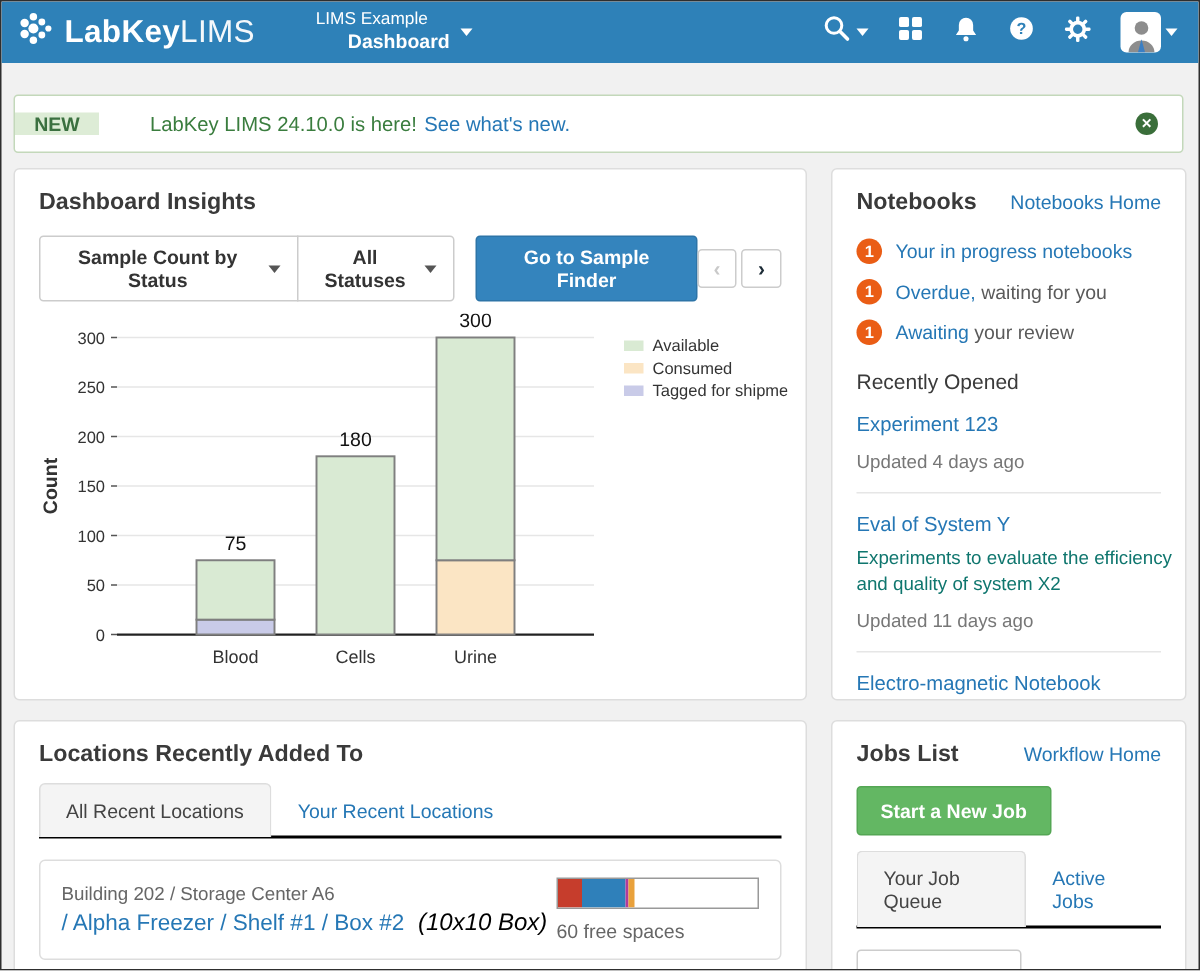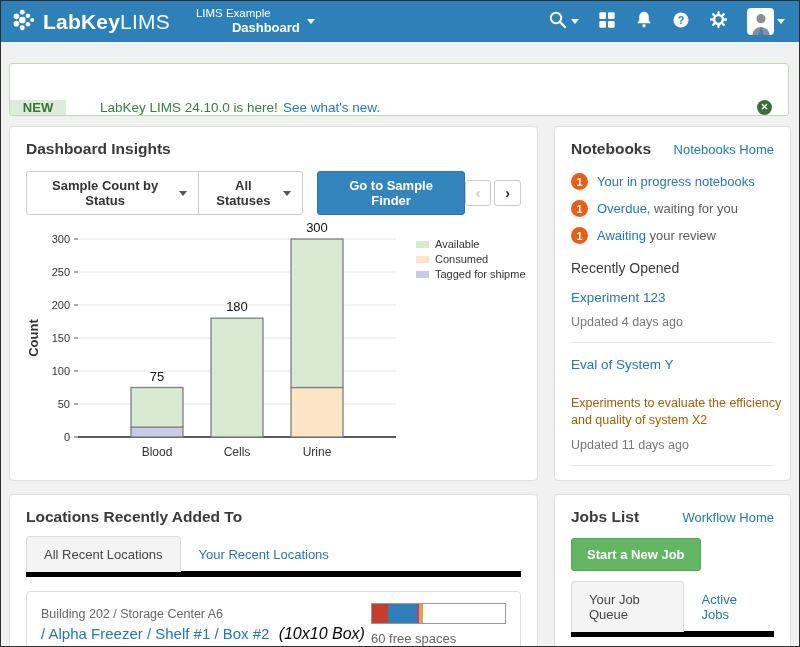--- a/index.html
+++ b/index.html
@@ -8,34 +8,34 @@
   .screen { width:800px; height:647px; border:1px solid #2e2e2e; overflow:hidden; background:#f1f1f1; }
 
   
   .topbar { height:41px; background:#2e81b8; display:flex; align-items:center; padding:0 14px 0 10px; }
   .brand { display:flex; align-items:center; gap:6px; cursor:pointer; }
   .brand-text { color:#fff; font-size:21px; letter-spacing:.2px; }
   .brand-text b { font-weight:700; }
   .brand-text span.light { font-weight:300; opacity:.95; }
   .project-menu { margin-left:26px; color:#fff; display:flex; align-items:center; gap:7px; cursor:pointer; }
   .project-lines { display:flex; flex-direction:column; line-height:1.15; }
-  .project-lines .l1 { font-size:11.5px; }
+  .project-lines .l1 { font-size:11.5px;text-align:center; }
   .project-lines .l2 { font-size:13px; font-weight:700;padding-left:36px; }
   .caret { width:0; height:0; border-left:4px solid transparent; border-right:4px solid transparent; border-top:5px solid #fff; display:inline-block; }
   .caret.dark { border-top-color:#555; }
   .topnav { margin-left:auto; display:flex; align-items:center; gap:19px; }
   .navicon { display:flex; align-items:center; gap:3px; cursor:pointer; }
   .avatar-box { width:27px; height:27px; background:#fff; border-radius:4px; overflow:hidden; display:flex; align-items:flex-end; justify-content:center; }
 
   
   .content { padding:21px 10px 0 8px; }
   .maingrid { display:grid; grid-template-columns:529px 237px; column-gap:16px; row-gap:13px; align-items:start; }
 
   
-  .banner { height:53px; background:#fff; border:1px solid #c3d8ba; border-radius:3px; display:flex; align-items:flex-end; margin-bottom:10px; overflow:hidden; }
+  .banner { height:39px; background:#fff; border:1px solid #c3d8ba; border-radius:3px; display:flex; align-items:center; margin-bottom:10px; overflow:hidden; }
   .banner-tag { width:56px; background:#ddecd6; color:#3b7040; font-weight:700; font-size:13px; display:flex; align-items:center; justify-content:center; }
   .banner-body { flex:1; display:flex; align-items:center; padding:0 16px 0 34px; font-size:13.5px; }
   .banner-msg { color:#3a7d3e; }
   .banner-link { color:#2577b5; text-decoration:none; margin-left:5px; cursor:pointer; }
   .banner-close { margin-left:auto; width:15px; height:15px; border-radius:50%; background:#3a6e3a; color:#fff; font-size:9px; line-height:15px; text-align:center; cursor:pointer; font-weight:700; }
 
   
   .panel { background:#fff; border:1px solid #ddd; border-radius:4px; overflow:hidden; }
   .panel-pad { padding:13px 16px; }
   .panel-title { font-size:15.5px; color:#3a3a3a; }
@@ -63,25 +63,25 @@
   .notebooks { height:355px; }
   .alerts { margin-top:15px; display:flex; flex-direction:column; gap:10px; }
   .alert-row { display:flex; align-items:center; gap:9px; font-size:13px; }
   .badge { min-width:17px; height:17px; border-radius:50%; background:#ea5d15; color:#fff; font-size:11px; font-weight:700; display:flex; align-items:center; justify-content:center; }
   .alert-link { color:#2577b5; text-decoration:none; cursor:pointer; }
   .alert-rest { color:#5a5a5a; }
   .recent-title { margin-top:16px; font-size:14px; color:#3a3a3a; font-weight:500; }
   .recent-item { padding:12px 0 13px; }
   .recent-item + .recent-item { border-top:1px solid #e6e6e6; }
   .recent-name { font-size:13.5px; color:#2577b5; text-decoration:none; cursor:pointer; display:inline-block; }
-  .recent-desc { font-size:12.5px; color:#a16207; line-height:1.35; margin-top:22px; width:215px; }
+  .recent-desc { font-size:12.5px; color:#0f766e; line-height:1.35; margin-top:5px; width:215px; }
   .recent-updated { font-size:12.5px; color:#777; margin-top:9px; }
 
   
-  .tabbar { display:flex; border-bottom:6px solid #000000; margin-top:10px; }
+  .tabbar { display:flex; border-bottom:2px solid #000000; margin-top:10px; }
   .tab { font-size:13px; padding:10px 17px; cursor:pointer; border:1px solid transparent; border-bottom:none; border-radius:4px 4px 0 0; margin-bottom:-1px; color:#2577b5; }
   .tab.active { background:#f4f4f4; border-color:#ddd; color:#444; }
 
   
   .locations { height:230px; }
   .loc-card { margin-top:14px; border:1px solid #ddd; border-radius:4px; padding:11px 14px; display:flex; align-items:center; justify-content:space-between; }
   .loc-path-top { font-size:12.5px; color:#666; }
   .loc-path-main { margin-top:4px; font-size:15px; }
   .loc-path-link { color:#2577b5; text-decoration:none; cursor:pointer; }
   .loc-path-note { color:#000000; font-size:16px; margin-left:5px;font-style:italic; }

